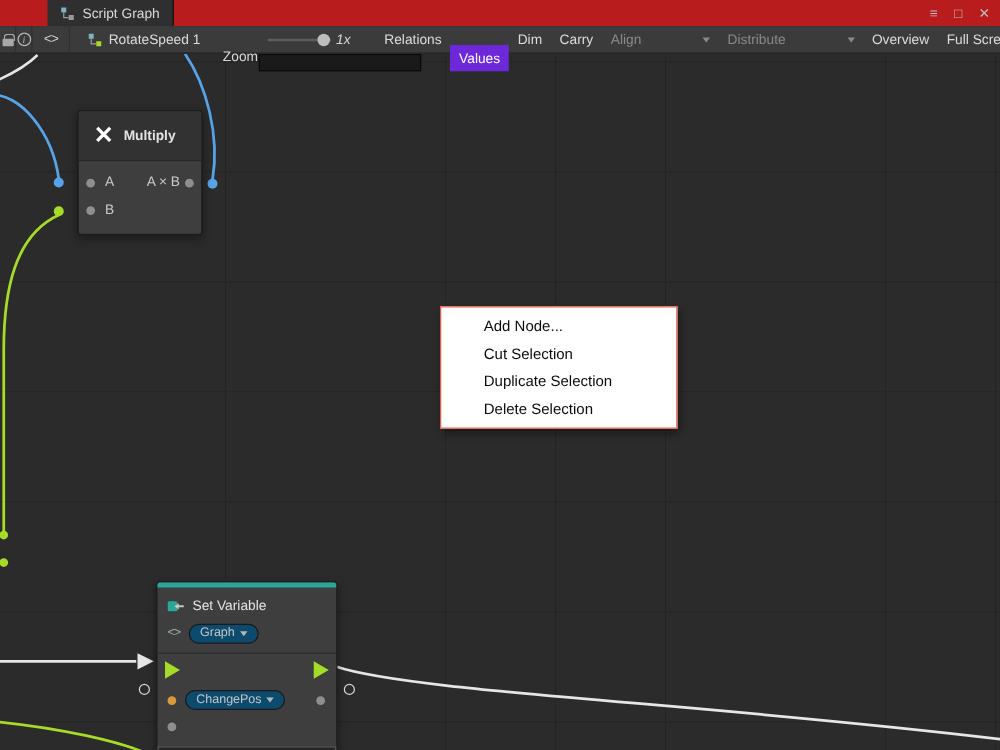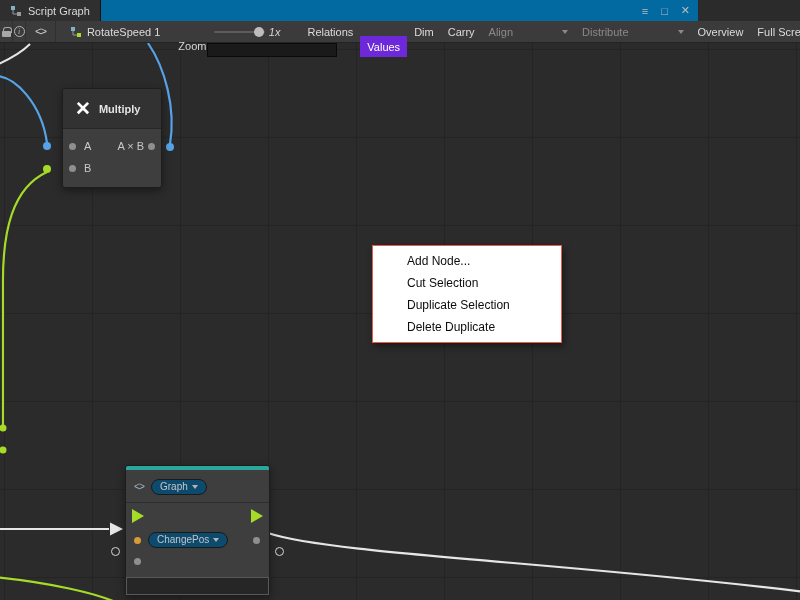--- a/index.html
+++ b/index.html
@@ -4,21 +4,21 @@
 <style>
   * { margin:0; padding:0; box-sizing:border-box; }
   html,body { background:#111; }
   .window {
     position:relative; width:800px; height:600px; overflow:hidden;
     font-family:"Liberation Sans", sans-serif; font-size:11px;
     background:#2b2b2b; user-select:none;
   }
 
   
-  .tabbar { position:absolute; left:0; top:0; width:698px; height:21px; background:#0369a1; display:flex; align-items:stretch; z-index:10; }
+  .tabbar { position:absolute; left:0; top:0; width:800px; height:21px; background:#b91c1c; display:flex; align-items:stretch; z-index:10;padding-left:38px; }
   .tab { display:flex; align-items:center; gap:6px; padding:0 10px; background:#2f2f2f; color:#d9d9d9; border-right:1px solid #111; }
   .win-controls { position:absolute; right:8px; top:0; height:21px; display:flex; align-items:center; gap:13px; color:#bdbdbd; font-size:11px; }
   .win-controls span { cursor:default; }
 
   
   .toolbar { position:absolute; left:0; top:21px; width:820px; height:22px; background:#3b3b3b; border-bottom:1px solid #232323; display:flex; align-items:center; color:#d6d6d6; z-index:10; white-space:nowrap; }
   .tb-seg { height:100%; display:flex; align-items:center; justify-content:center; border-right:1px solid #303030; }
   .seg-lock, .seg-info { width:25px; }
   .seg-code { width:58px; color:#cfcfcf; letter-spacing:-1px; font-family:"Liberation Mono", monospace; font-size:11px; }
   .lock { position:relative; width:9px; height:6px; background:#a8a8a8; border-radius:1px; margin-top:4px; }
@@ -77,21 +77,21 @@
   .sv-var .dot.gray-r { position:absolute; right:9px; }
   .sv-extra { height:20px; position:relative; }
   .sv-extra .dot { position:absolute; left:8px; top:6px; }
   .sv-footer { height:18px; margin:5px 0 0; background:#262626; border:1px solid #585858; }
 
   .hollow { position:absolute; width:9px; height:9px; border:1.5px solid #d4d4d4; border-radius:50%; z-index:3; background:transparent; }
   .hollow-l { left:111px; top:547px; }
   .hollow-r { left:275px; top:547px; }
 
   
-  .ctx { position:absolute; left:372px; top:245px; width:190px; background:#ffffff; border:1px solid #ea5a4a; box-shadow:2px 3px 7px rgba(0,0,0,.45); z-index:6; padding:4px 0; }
+  .ctx { position:absolute; left:352px; top:245px; width:190px; background:#ffffff; border:1px solid #ea5a4a; box-shadow:2px 3px 7px rgba(0,0,0,.45); z-index:6; padding:4px 0; }
   .ctx-item { height:22px; line-height:22px; padding-left:34px; color:#0c0c0c; font-size:12px; cursor:default; }
 </style>
 </head>
 <body>
 
 <div class="window">
 
   <div class="canvas"></div>
 
   <svg class="wires">
@@ -182,20 +182,28 @@
       <div class="port-row">
         <span class="dot p-in"></span>
         <span class="lblA">B</span>
       </div>
     </div>
   </div>
 
   <div class="node setvar">
     <div class="teal-strip"></div>
     <div class="sv-head">
+      <div class="sv-row1">
+        <svg width="14" height="14">
+          <rect x="0" y="3" width="8" height="8" rx="1.5" fill="#2aa79b"></rect>
+          <path d="M13 7 H8" stroke="#c9c9c9" stroke-width="1.6" fill="none"></path>
+          <polygon points="9,4.5 9,9.5 5.5,7" fill="#c9c9c9"></polygon>
+        </svg>
+        <span>Set Variable</span>
+      </div>
       <div class="sv-row2">
         <span class="code-mini">&lt;&gt;</span>
         <span class="chip">
           <span>Graph</span>
             <i class="caret"></i>
         </span>
       </div>
     </div>
     <div class="sv-flow">
       <span class="fa fa-left"></span>
@@ -215,16 +223,16 @@
     <div class="sv-footer"></div>
   </div>
 
   <div class="hollow hollow-l"></div>
   <div class="hollow hollow-r"></div>
 
   <div class="ctx">
     <div class="ctx-item">Add Node...</div>
     <div class="ctx-item">Cut Selection</div>
     <div class="ctx-item">Duplicate Selection</div>
-    <div class="ctx-item">Delete Duplicate</div>
+    <div class="ctx-item">Delete Selection</div>
   </div>
 
 </div>
 
 </body></html>

